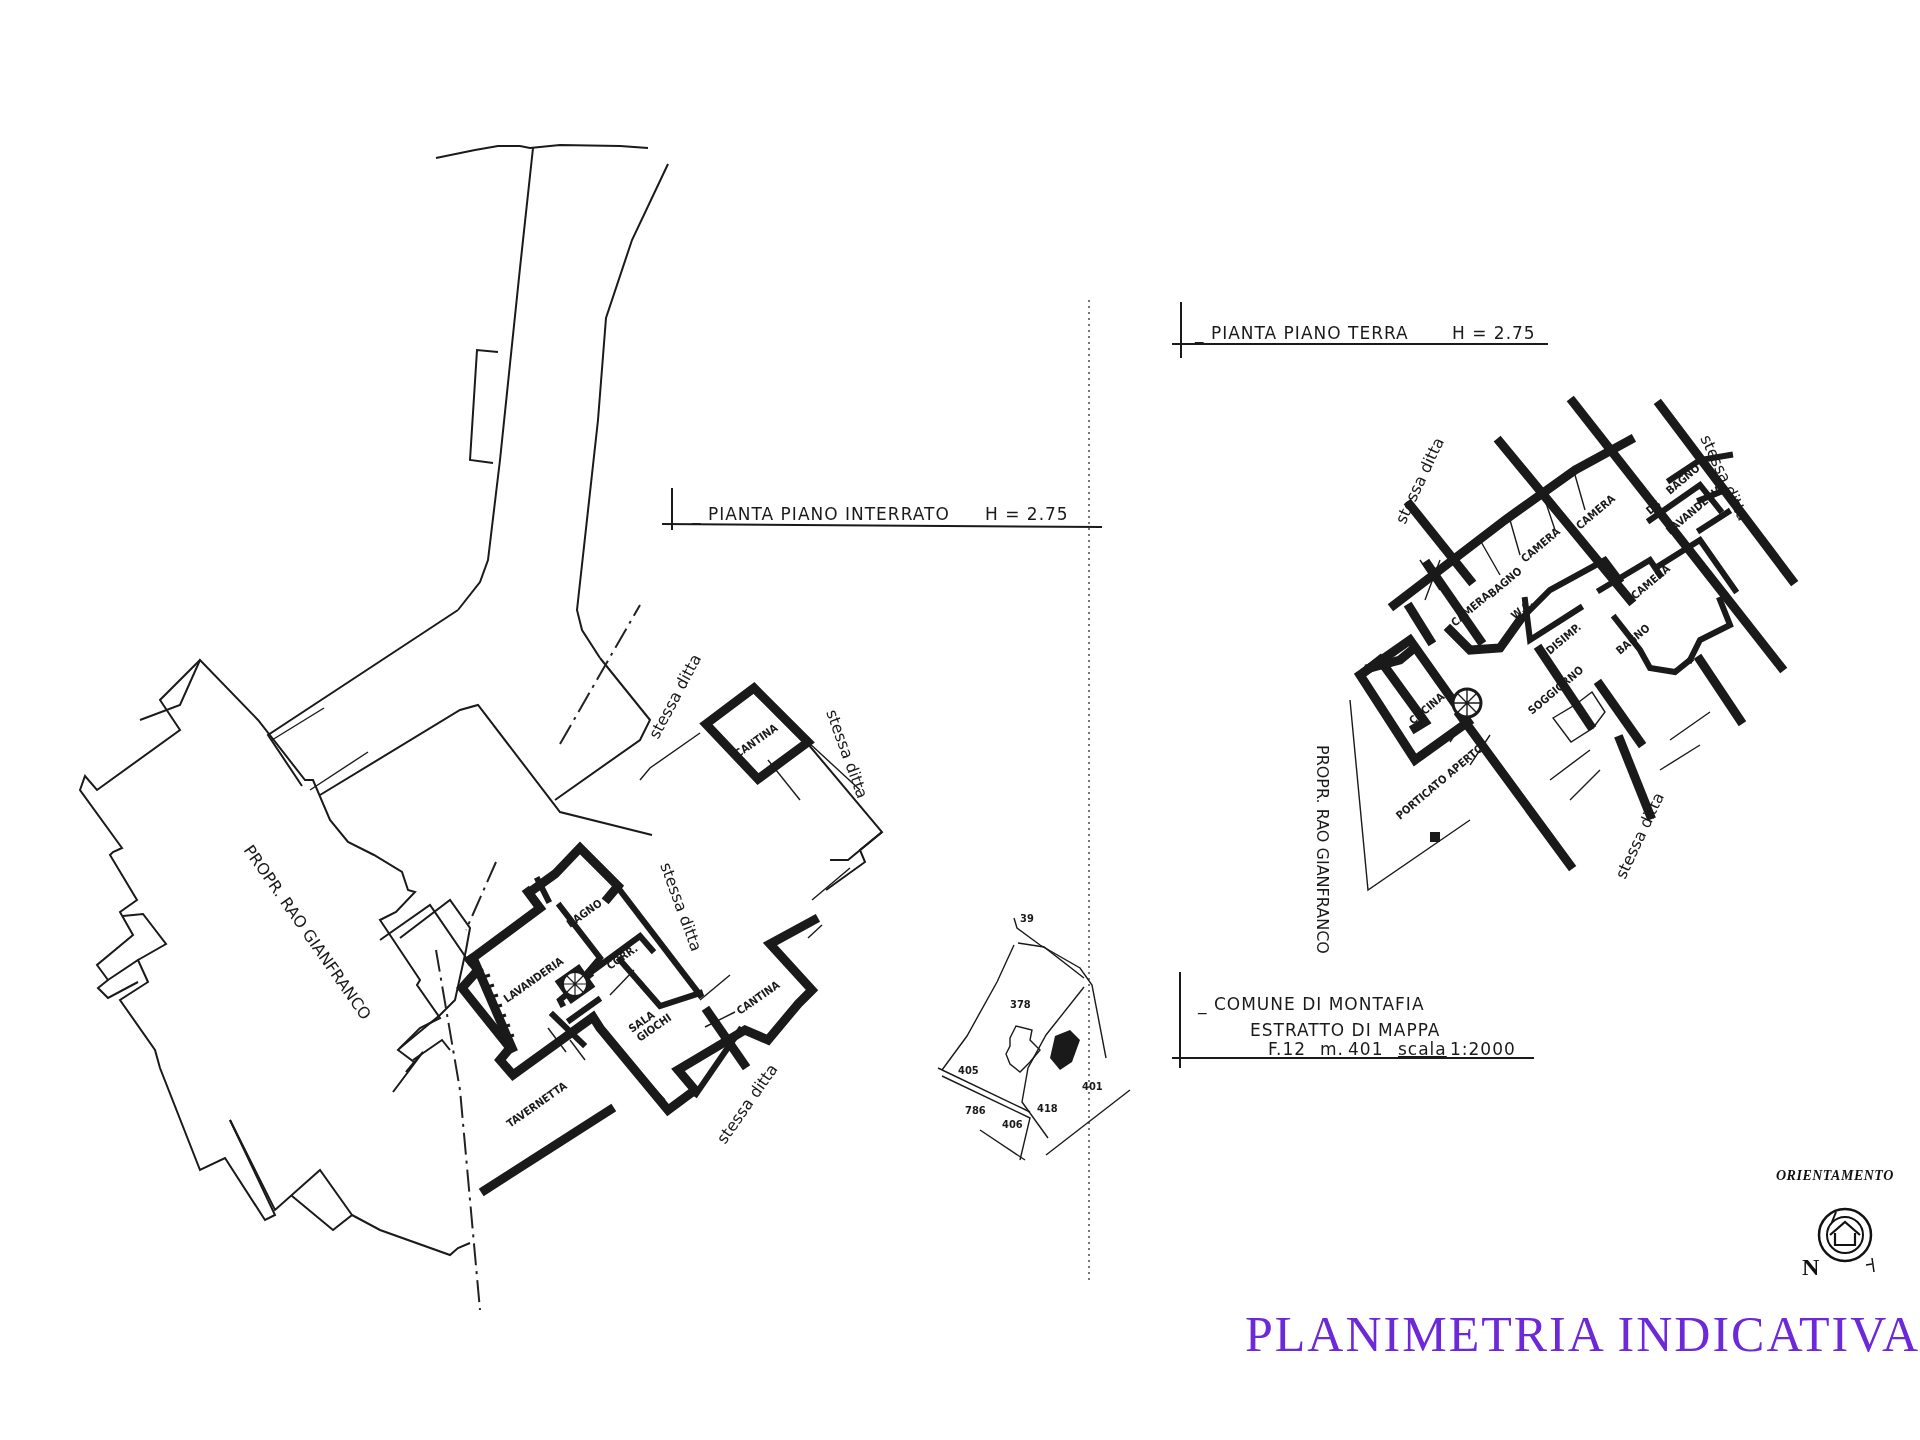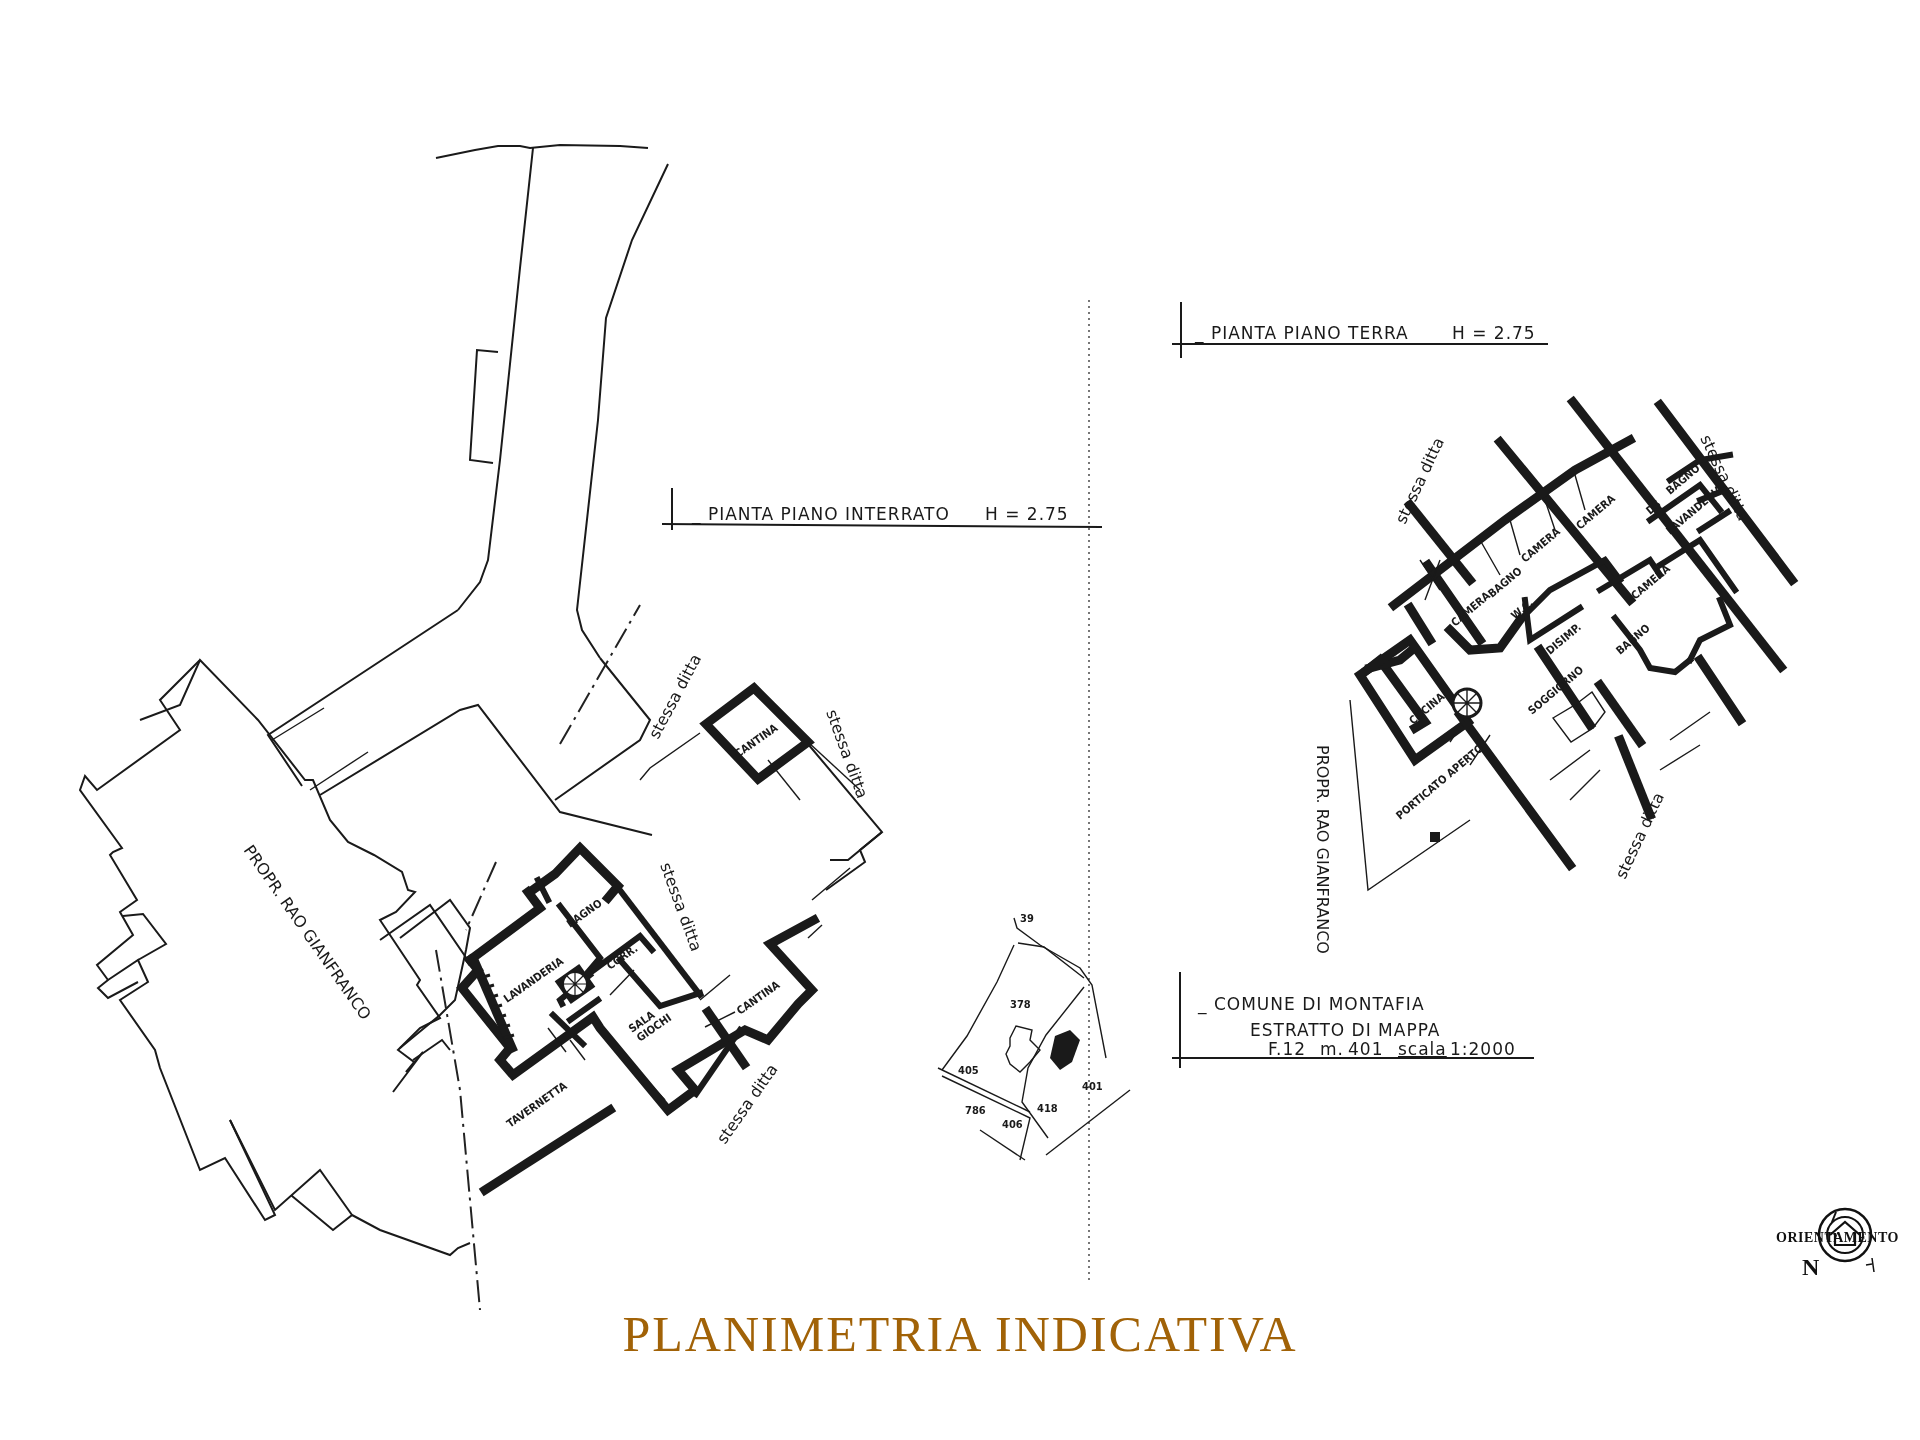--- a/index.html
+++ b/index.html
@@ -7,24 +7,24 @@
     svg#plan { position: absolute; left: 0; top: 0; width: 1920px; height: 1440px; }
     .line { fill: none; stroke: #1a1a1a; stroke-width: 2; stroke-linejoin: miter; }
     .thin { fill: none; stroke: #1a1a1a; stroke-width: 1.4; }
     .wall { fill: none; stroke: #1a1a1a; stroke-width: 9; stroke-linecap: square; stroke-linejoin: miter; }
     .wall-m { fill: none; stroke: #1a1a1a; stroke-width: 6; stroke-linecap: square; }
     .dash { fill: none; stroke: #222; stroke-width: 2; stroke-dasharray: 22 6 3 6; }
     .dotted { fill: none; stroke: #555; stroke-width: 1.6; stroke-dasharray: 2 4; }
     .room { font-family: "DejaVu Sans Condensed", "DejaVu Sans", sans-serif; font-size: 11px; fill: #1a1a1a; font-weight: bold; }
     .note { font-family: "DejaVu Sans", sans-serif; font-size: 16px; fill: #1a1a1a; }
     .label { font-family: "DejaVu Sans", sans-serif; font-size: 17px; fill: #1a1a1a; letter-spacing: 1px; }
-    .title { position: absolute; left: 0; width: 1920px; top: 1305px; text-align: center;
-             font-family: "Liberation Serif", "DejaVu Serif", serif; font-size: 50px; letter-spacing: 2px; color: #a16207; }
-    .orient { position: absolute; left: 1776px; top: 1230px; font-family: "Liberation Serif", "DejaVu Serif", serif;
-              font-weight: bold; font-size: 14px; letter-spacing: 0.5px; }
+    .title { position: absolute; left: 0; width: 1920px; top: 1305px; text-align: right;
+             font-family: "Liberation Serif", "DejaVu Serif", serif; font-size: 50px; letter-spacing: 2px; color: #6d28d9; }
+    .orient { position: absolute; left: 1776px; top: 1168px; font-family: "Liberation Serif", "DejaVu Serif", serif;
+              font-style: italic; font-weight: bold; font-size: 14px; letter-spacing: 0.5px; }
   </style>
 </head>
 <body>
 
 <svg id="plan" viewBox="0 0 1920 1440" xmlns="http://www.w3.org/2000/svg">
 
   <g>
     <path class="line" d="M436,158 L475,150 L498,146 L520,146 L530,148 L560,145 L620,146 L648,148"></path>
     <path class="line" d="M533,148 L520,268 L500,460 L488,560 L480,582 L458,610"></path>
     <path class="line" d="M668,164 L632,240 L606,318 L598,420 L577,610 L582,630 L600,658"></path>

